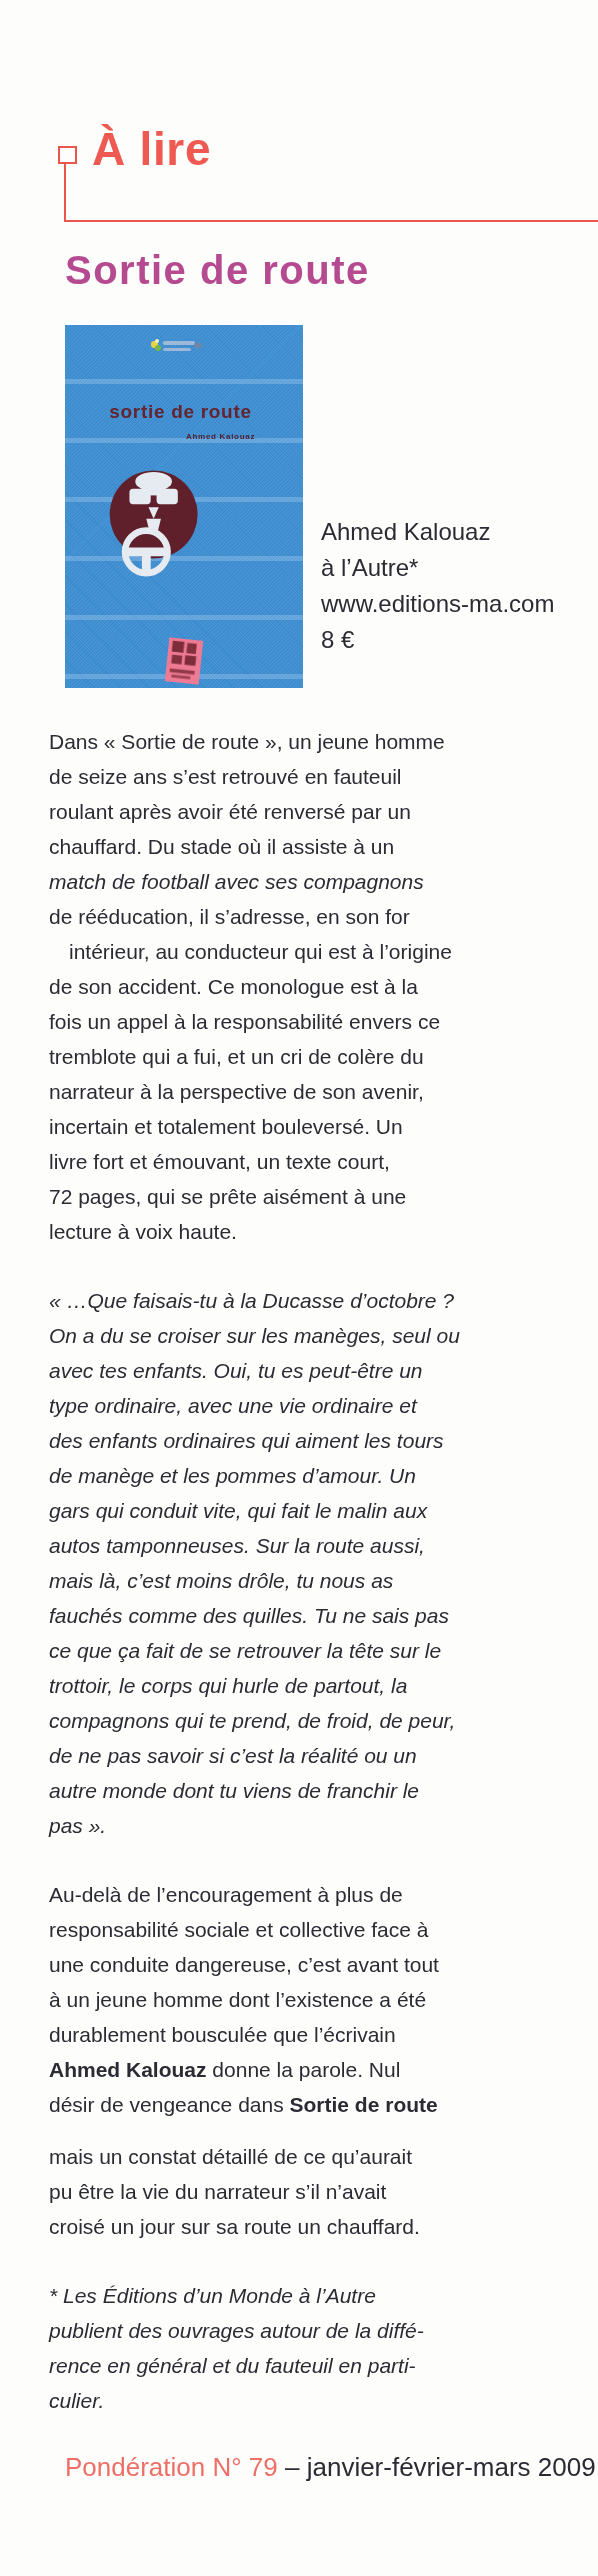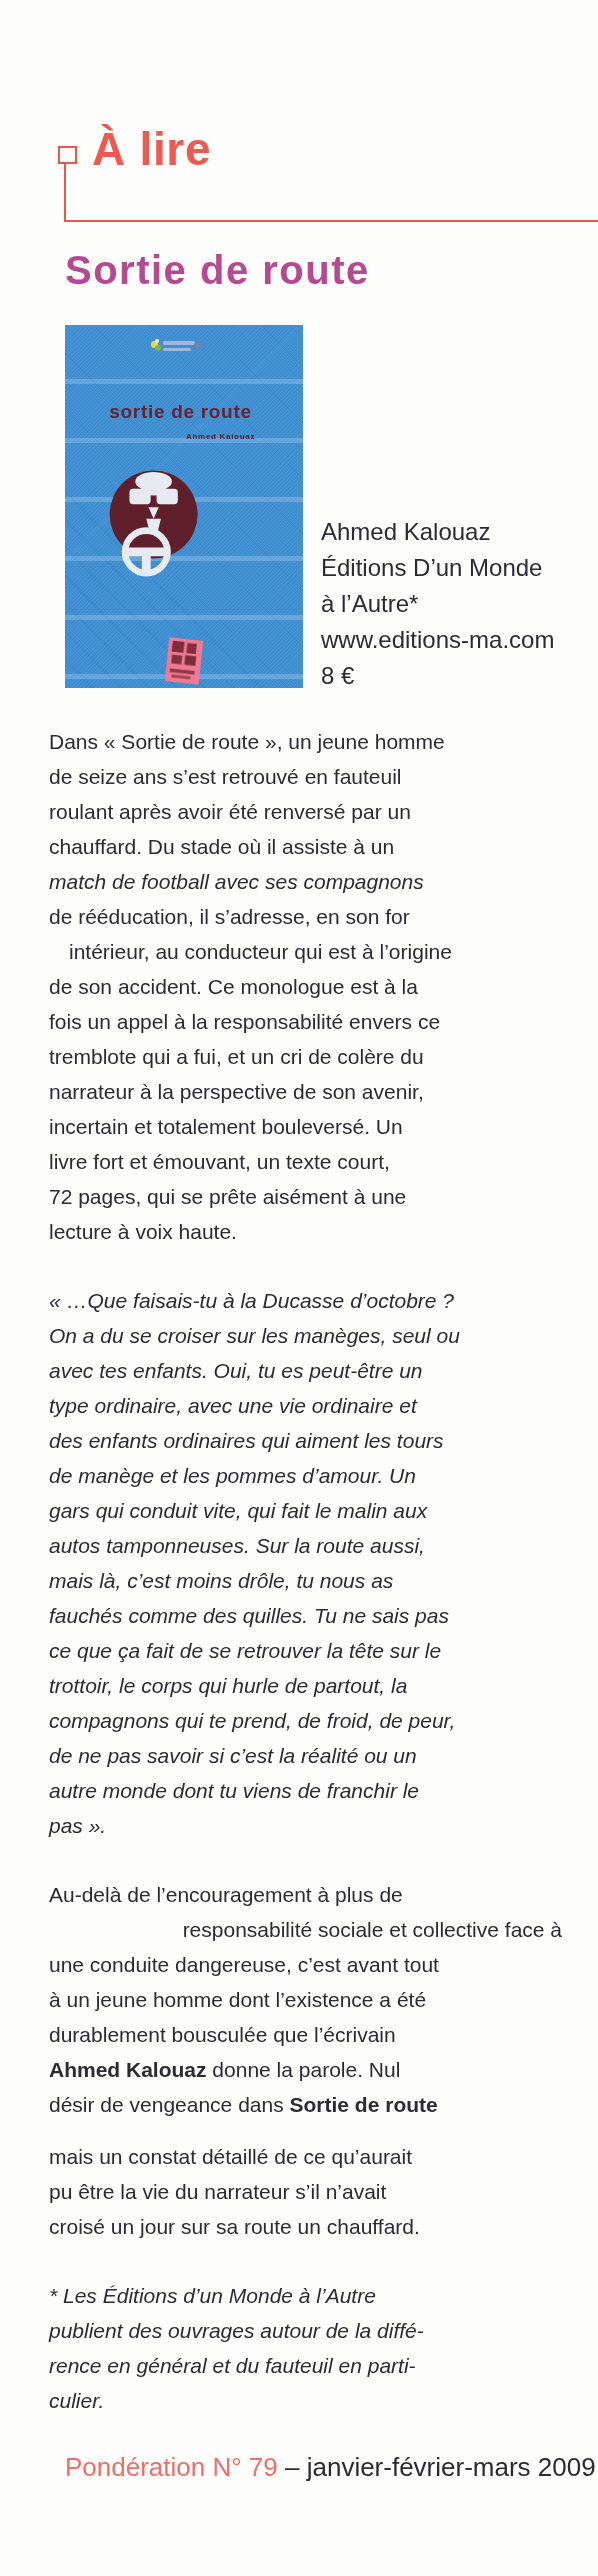--- a/index.html
+++ b/index.html
@@ -136,21 +136,20 @@
         <rect x="6" y="23" width="14" height="12" fill="#6a1e2a" opacity=".8"></rect>
         <rect x="24" y="22" width="15" height="13" fill="#6a1e2a" opacity=".85"></rect>
         <rect x="5" y="42" width="34" height="5" fill="#6a1e2a" opacity=".7"></rect>
         <rect x="8" y="50" width="26" height="4" fill="#6a1e2a" opacity=".6"></rect>
       </svg>
     </div>
   </div>
 
   <div class="book-info">
     <div>Ahmed Kalouaz</div>
-    <div>Éditions D’un Monde</div>
     <div>à l’Autre*</div>
     <div>www.editions-ma.com</div>
     <div>8 €</div>
   </div>
 
   <div class="article-body">
       <div class="para normal">
         <div class="line" style="word-spacing: 0px;">Dans « Sortie de route », un jeune homme</div>
         <div class="line" style="word-spacing: 0px;">de seize ans s’est retrouvé en fauteuil</div>
         <div class="line" style="word-spacing: 0px;">roulant après avoir été renversé par un</div>
@@ -180,21 +179,21 @@
         <div class="line" style="word-spacing: 0px;">fauchés comme des quilles. Tu ne sais pas</div>
         <div class="line" style="word-spacing: 0px;">ce que ça fait de se retrouver la tête sur le</div>
         <div class="line" style="word-spacing: 0px;">trottoir, le corps qui hurle de partout, la</div>
         <div class="line" style="word-spacing: 0px;">compagnons qui te prend, de froid, de peur,</div>
         <div class="line" style="word-spacing: 0px;">de ne pas savoir si c’est la réalité ou un</div>
         <div class="line" style="word-spacing: 0px;">autre monde dont tu viens de franchir le</div>
         <div class="line last">pas ».</div>
       </div>
       <div class="para normal">
         <div class="line" style="word-spacing: 0px;">Au-delà de l’encouragement à plus de</div>
-        <div class="line" style="word-spacing: 0px; text-align: right;">responsabilité sociale et collective face à</div>
+        <div class="line" style="word-spacing: 0px;">responsabilité sociale et collective face à</div>
         <div class="line" style="word-spacing: 0px;">une conduite dangereuse, c’est avant tout</div>
         <div class="line" style="word-spacing: 0px;">à un jeune homme dont l’existence a été</div>
         <div class="line" style="word-spacing: 0px;">durablement bousculée que l’écrivain</div>
         <div class="line" style="word-spacing: 0px;"><b>Ahmed Kalouaz</b> donne la parole. Nul</div>
         <div class="line" style="word-spacing: 0px;">désir de vengeance dans <b>Sortie de route</b></div>
         <div class="line" style="word-spacing: 0px; margin-top: 17px;">mais un constat détaillé de ce qu’aurait</div>
         <div class="line" style="word-spacing: 0px;">pu être la vie du narrateur s’il n’avait</div>
         <div class="line last">croisé un jour sur sa route un chauffard.</div>
       </div>
       <div class="para footnote">

